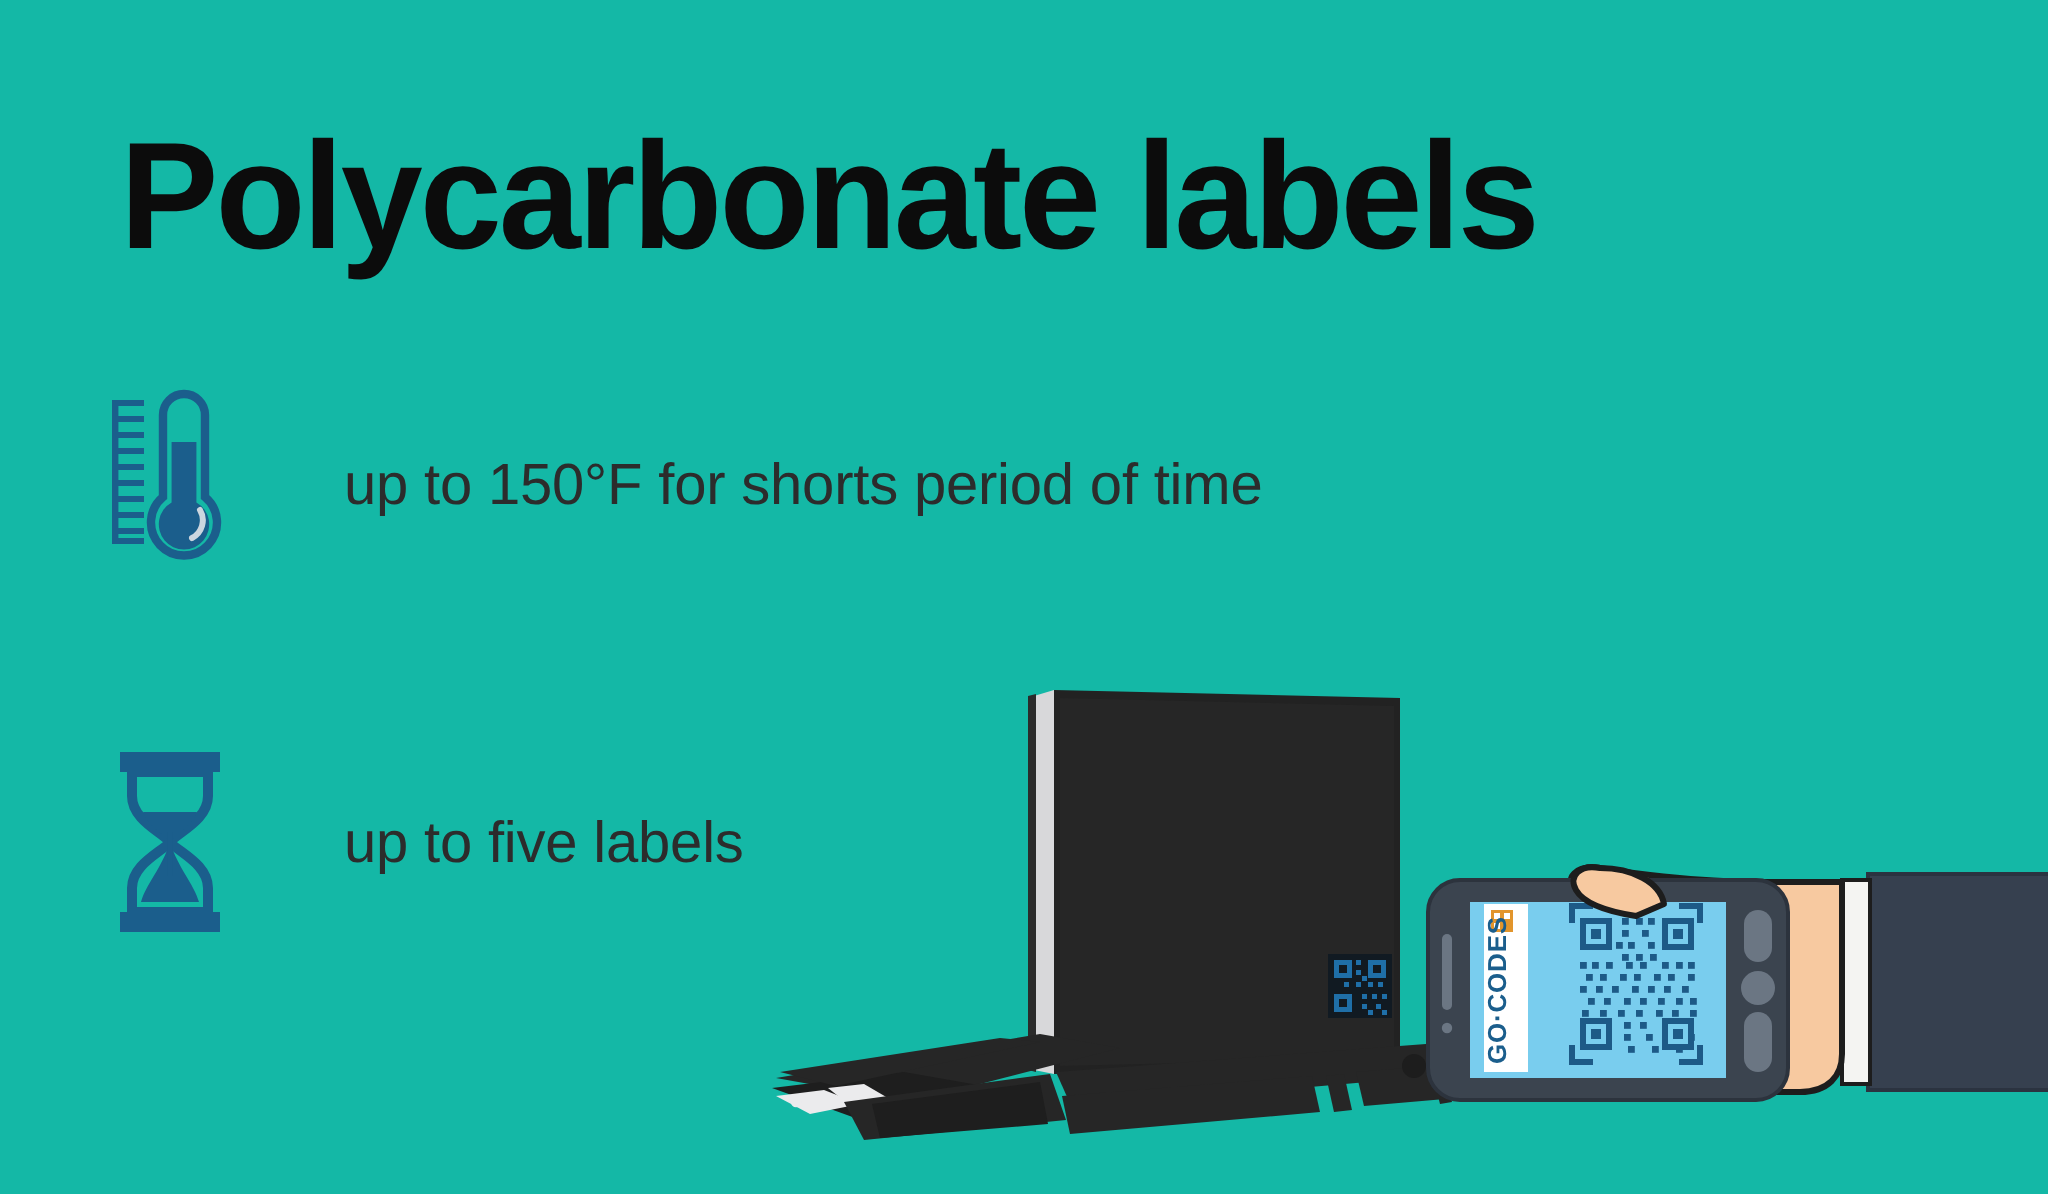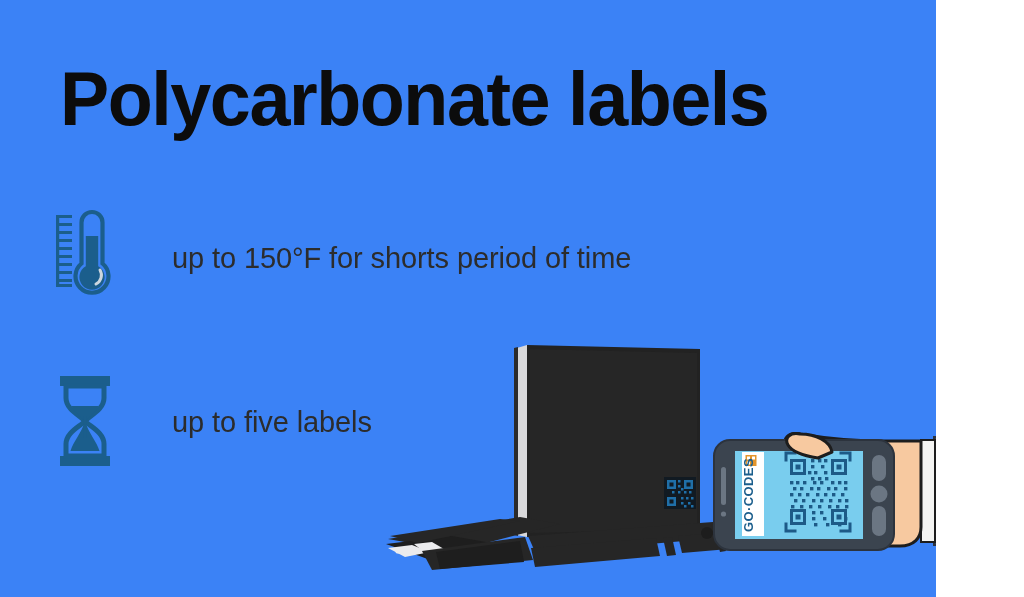--- a/index.html
+++ b/index.html
@@ -2,23 +2,23 @@
 <html><head>
 <meta charset="utf-8">
 <style>
   html, body {
     margin: 0;
     padding: 0;
     background: #ffffff;
   }
   #stage {
     position: relative;
-    width: 936px;
+    width: 1024px;
     height: 597px;
-    background: #3b82f6;
+    background: #14b8a6;
     overflow: hidden;
     font-family: "Liberation Sans", sans-serif;
   }
 
   
   #title {
     position: absolute;
     left: 60px;
     top: 61px;
     font-family: "Liberation Sans", sans-serif;
@@ -31,21 +31,21 @@
     transform: scaleX(0.97);
     transform-origin: left top;
   }
 
   
   .feature-row {
     position: absolute;
     display: flex;
     align-items: center;
   }
-  #feature-row-temperature { left: 50px; top: 208px; text-align: center; }
+  #feature-row-temperature { left: 50px; top: 193px; text-align: center; }
   #feature-row-lifespan    { left: 50px; top: 372px; }
 
   .feature-icon {
     width: 70px;
     height: 100px;
     flex: 0 0 70px;
     position: relative;
   }
   .feature-text {
     margin-left: 52px;

